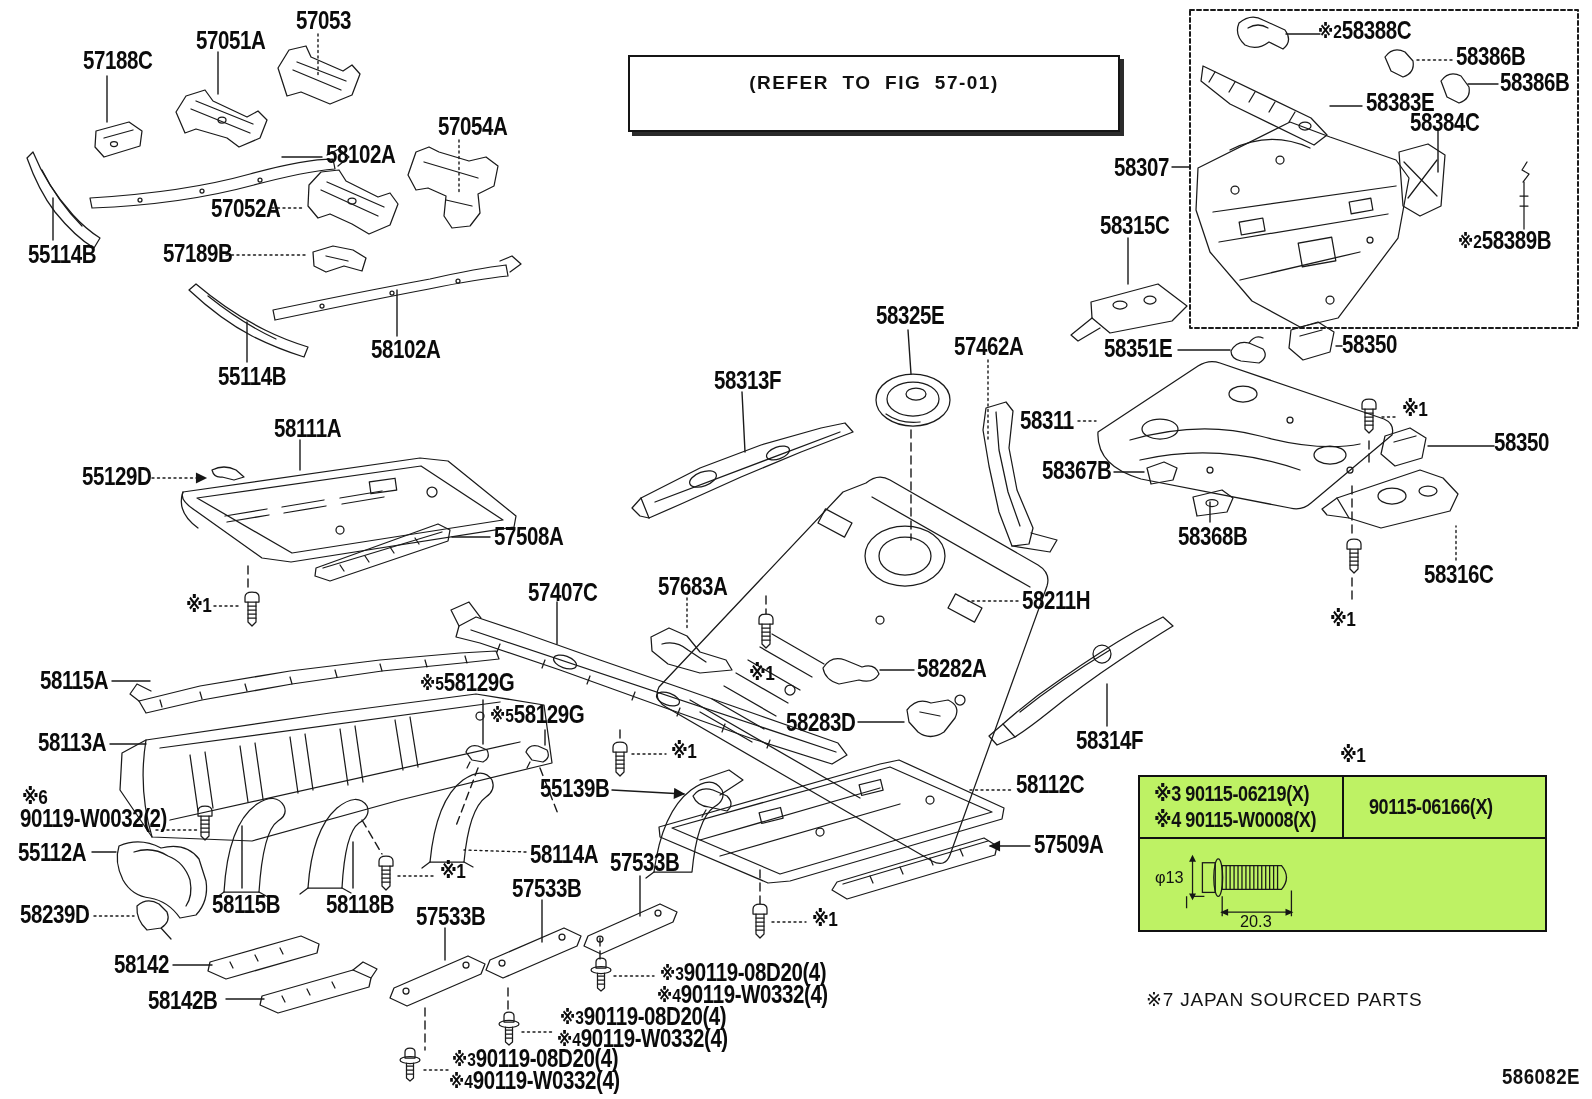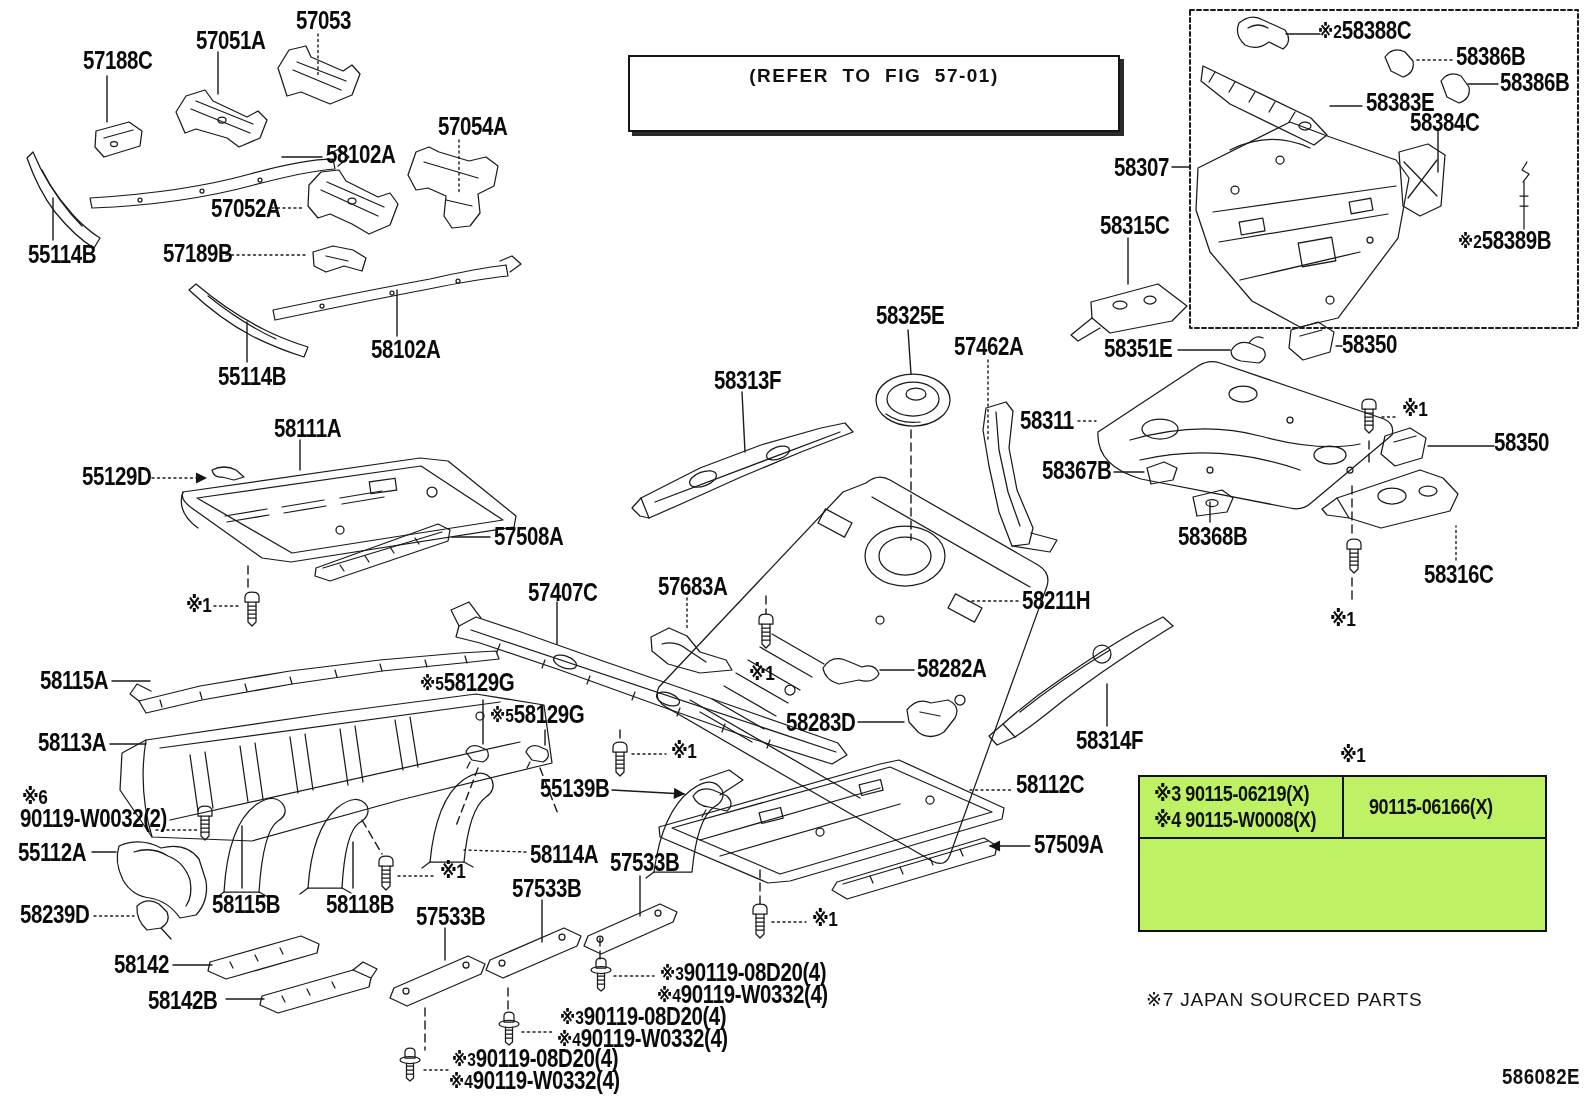--- a/index.html
+++ b/index.html
@@ -9,21 +9,21 @@
   #labels{position:absolute;left:0;top:0;width:100%;height:100%;pointer-events:none}
   .plbl{position:absolute;font-family:"Liberation Sans","DejaVu Sans",sans-serif;font-weight:700;
         font-size:25px;line-height:1;letter-spacing:-.5px;white-space:pre;color:#0b0b0b;
         transform:scaleX(.82);transform-origin:0 0}
   .plbl.sm{font-size:21px}
   .plbl .px{font-size:19px;letter-spacing:0;vertical-align:1px}
   #notebox{position:absolute;left:628px;top:55px;width:492px;height:77px;border:2px solid #151515;
            box-shadow:4px 4px 0 0 #2b2b2b;background:#fff;box-sizing:border-box}
   .nb1{font-size:18.5px;text-align:center;margin-top:6px;letter-spacing:1px;white-space:pre}
   .nb2{font-size:17px;text-align:center;margin-top:4px;letter-spacing:.4px;white-space:pre}
-  .nb3{font-size:19px;font-weight:700;text-align:center;margin-top:8px;letter-spacing:1.5px;white-space:pre}
+  .nb3{font-size:19px;font-weight:700;text-align:center;margin-top:15px;letter-spacing:1.5px;white-space:pre}
   #btable{position:absolute;left:1138px;top:775px;width:409px;height:157px;border:2.5px solid #111;
           background:#bef264;box-sizing:border-box}
   .bt-row{display:flex}
   .bt-head{height:60px;border-bottom:2px solid #111}
   .bt-body{height:92px}
   .bt-c1{width:204px;border-right:2px solid #111;box-sizing:border-box;position:relative}
   .bt-c2{flex:1;position:relative}
   .thdr{font-weight:700;font-size:22px;letter-spacing:-.5px;white-space:pre;
         transform:scaleX(.82);transform-origin:0 50%;line-height:26px}
   .hd1{padding:4px 0 0 14px}
@@ -463,20 +463,42 @@
   <div class="bt-row bt-head">
     <div class="bt-c1 hd1">
       <div class="thdr">※3 90115-06219(X)</div>
       <div class="thdr">※4 90115-W0008(X)</div>
     </div>
     <div class="bt-c2 hd2">
       <div class="thdr">90115-06166(X)</div>
     </div>
   </div>
   <div class="bt-row bt-body">
+    <div class="bt-c2">
+      <svg width="199" height="90" viewBox="0 0 199 91">
+        <g stroke="#1a1a1a" fill="none" stroke-width="1.3">
+          <rect x="62" y="24" width="13" height="30"></rect>
+          <ellipse cx="78" cy="39" rx="4.5" ry="19"></ellipse>
+          <path d="M82,27 H142 q10,12 0,24 H82 Z"></path>
+          <path d="M86,27 V51 M90,27 V51 M94,27 V51 M98,27 V51 M102,27 V51 M106,27 V51 M110,27 V51 M114,27 V51 M118,27 V51 M122,27 V51 M126,27 V51 M130,27 V51 M134,27 V51 M138,27 V51"></path>
+          <path d="M52,22 V56"></path>
+          <path d="M82,58 V78 M152,52 V78"></path>
+          <path d="M86,74 H148"></path>
+          <path d="M52,58 H64 M46,58 V70"></path>
+        </g>
+        <g fill="#151515" stroke="none">
+          <path d="M52,16 l-3.5,7 h7 Z"></path>
+              <path d="M52,62 l-3.5,-7 h7 Z"></path>
+          <path d="M80,74 l8,-3.5 v7 Z"></path>
+              <path d="M154,74 l-8,-3.5 v7 Z"></path>
+        </g>
+        <text class="dim" x="14" y="44" fill="#111">φ13</text>
+        <text class="dim" x="100" y="89" fill="#111">20.3</text>
+      </svg>
+    </div>
   </div>
 </div>
 
 <div id="legend">
   <div>※7 JAPAN SOURCED PARTS</div>
   
   
   
 </div>
 

